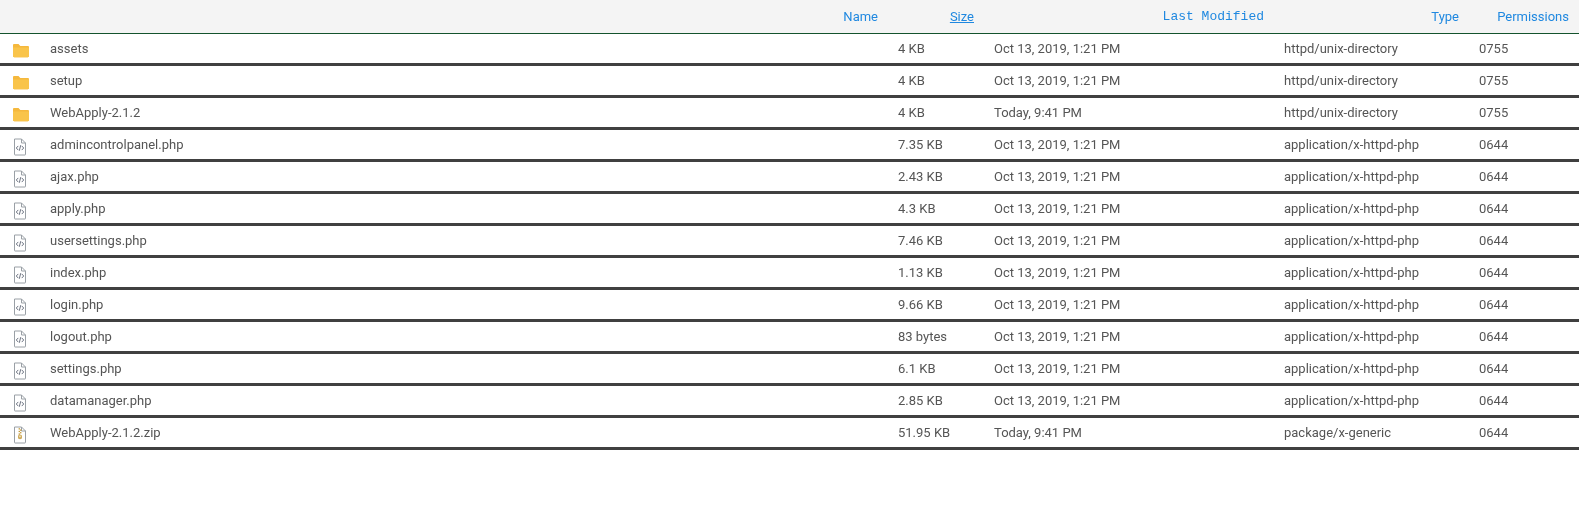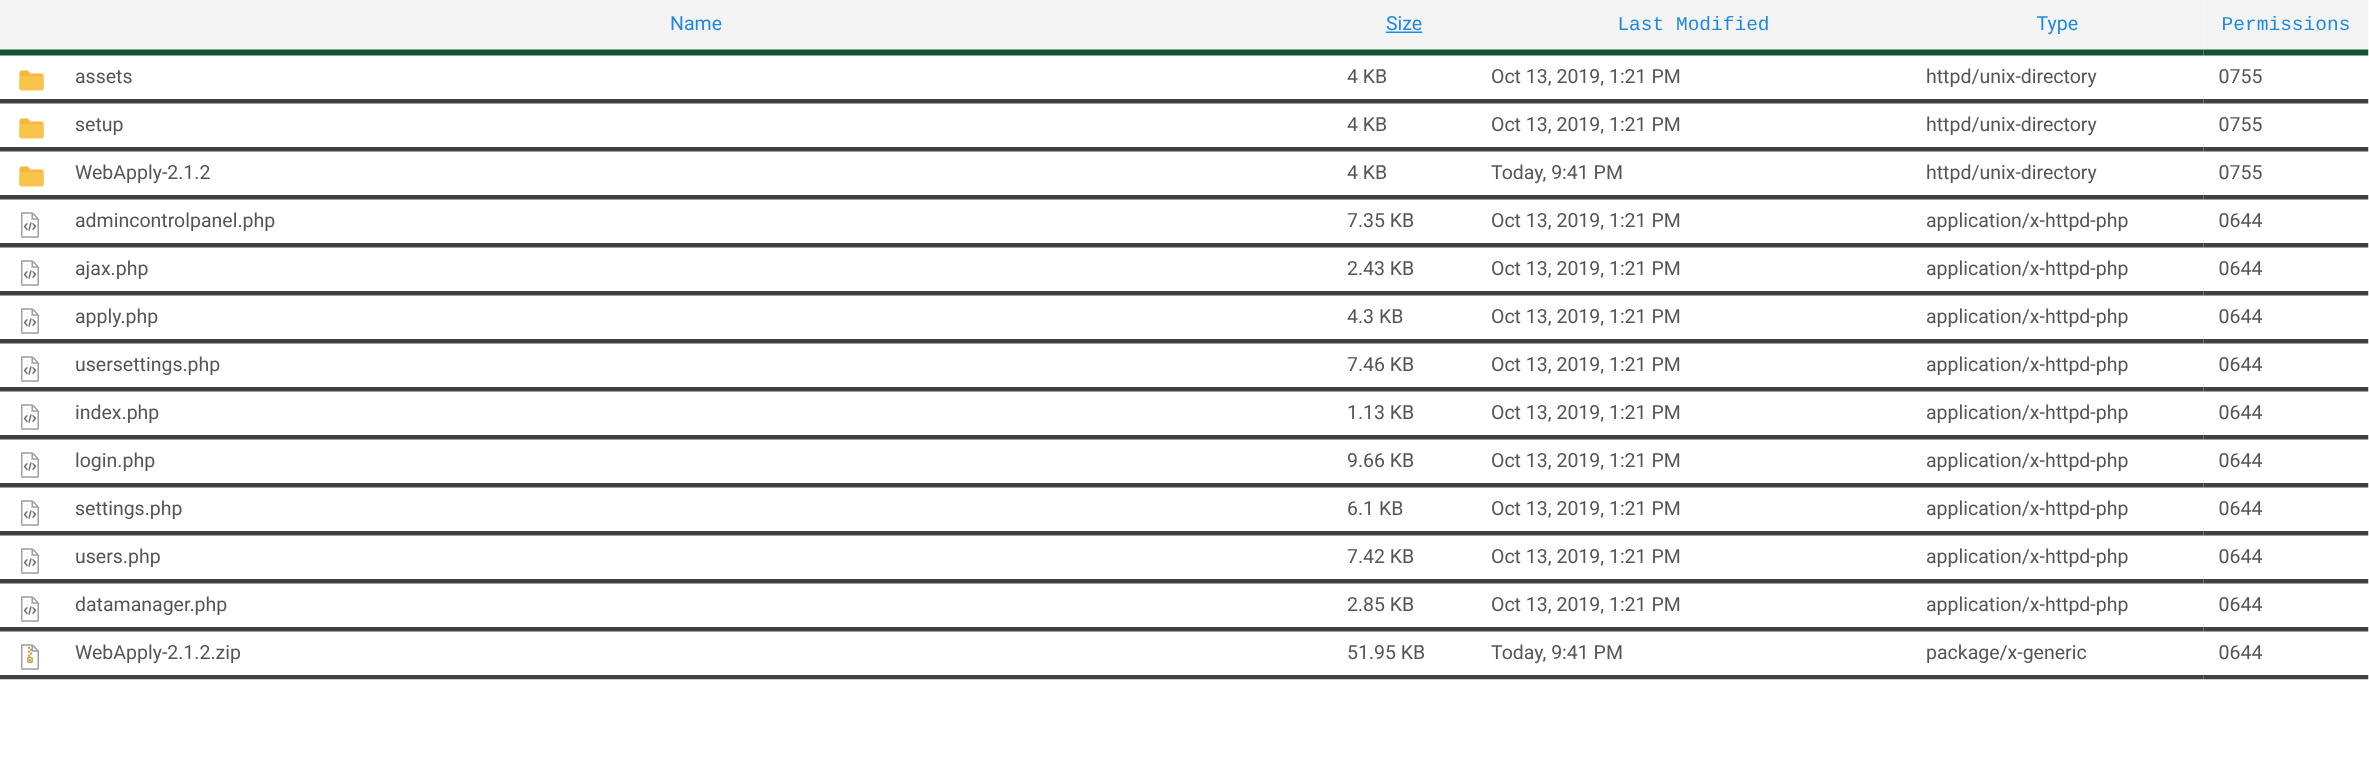--- a/index.html
+++ b/index.html
@@ -5,35 +5,35 @@
   * { box-sizing: border-box; margin: 0; padding: 0; }
   body {
     font-family: -apple-system, BlinkMacSystemFont, "Segoe UI", Roboto, "Helvetica Neue", Arial, sans-serif;
     font-size: 13px;
     color: #444;
     background: #fff;
   }
   .file-table { width: 100%; border-collapse: collapse; table-layout: fixed; }
   .file-table thead th {
     background: #f4f4f4;
-    border-bottom: 4px solid #14532d;
-    text-align: center;
+    border-bottom: 1px solid #14532d;
+    text-align: right;
     font-weight: 400;
     color: #1f88e0;
     padding: 9px 10px 9px 10px;
     font-size: 13px;
     cursor: pointer;
     user-select: none;
   }
   .col-icon { width: 40px; }
   .col-name { width: auto; }
   .col-size { width: 96px; text-decoration: underline; }
   .col-modified { width: 290px; font-family: Liberation Mono, monospace; }
   .col-type { width: 195px; }
-  .col-perm { width: 110px; font-family: Liberation Mono, monospace; }
+  .col-perm { width: 110px; }
   .file-table tbody tr {
     border-bottom: 3px solid #404040;
     cursor: pointer;
   }
   .file-table tbody td {
     padding: 7px 10px;
     color: #555;
     white-space: nowrap;
     overflow: hidden;
     text-overflow: ellipsis;
@@ -194,36 +194,36 @@
         <td>0644</td>
       </tr>
       <tr>
         <td class="icon-cell">
           <svg width="16" height="18" viewBox="0 0 16 18">
     <path d="M2.5 1 L9.5 1 L13.5 5 L13.5 16.5 C13.5 16.8 13.3 17 13 17 L3 17 C2.7 17 2.5 16.8 2.5 16.5 Z" fill="#fff" stroke="#9aa0a6" stroke-width="1"></path>
     <path d="M9.5 1 L9.5 5 L13.5 5" fill="none" stroke="#9aa0a6" stroke-width="1"></path>
     <path d="M6 8.2 L4.3 10 L6 11.8 M10 8.2 L11.7 10 L10 11.8 M8.6 7.6 L7.4 12.4" fill="none" stroke="#6b7280" stroke-width="1" stroke-linecap="round" stroke-linejoin="round"></path>
   </svg>
         </td>
+        <td class="name-cell">logout.php</td>
+        <td>83 bytes</td>
+        <td>Oct 13, 2019, 1:21 PM</td>
+        <td>application/x-httpd-php</td>
+        <td>0644</td>
+      </tr>
+      <tr>
+        <td class="icon-cell">
+          <svg width="16" height="18" viewBox="0 0 16 18">
+    <path d="M2.5 1 L9.5 1 L13.5 5 L13.5 16.5 C13.5 16.8 13.3 17 13 17 L3 17 C2.7 17 2.5 16.8 2.5 16.5 Z" fill="#fff" stroke="#9aa0a6" stroke-width="1"></path>
+    <path d="M9.5 1 L9.5 5 L13.5 5" fill="none" stroke="#9aa0a6" stroke-width="1"></path>
+    <path d="M6 8.2 L4.3 10 L6 11.8 M10 8.2 L11.7 10 L10 11.8 M8.6 7.6 L7.4 12.4" fill="none" stroke="#6b7280" stroke-width="1" stroke-linecap="round" stroke-linejoin="round"></path>
+  </svg>
+        </td>
         <td class="name-cell">settings.php</td>
         <td>6.1 KB</td>
-        <td>Oct 13, 2019, 1:21 PM</td>
-        <td>application/x-httpd-php</td>
-        <td>0644</td>
-      </tr>
-      <tr>
-        <td class="icon-cell">
-          <svg width="16" height="18" viewBox="0 0 16 18">
-    <path d="M2.5 1 L9.5 1 L13.5 5 L13.5 16.5 C13.5 16.8 13.3 17 13 17 L3 17 C2.7 17 2.5 16.8 2.5 16.5 Z" fill="#fff" stroke="#9aa0a6" stroke-width="1"></path>
-    <path d="M9.5 1 L9.5 5 L13.5 5" fill="none" stroke="#9aa0a6" stroke-width="1"></path>
-    <path d="M6 8.2 L4.3 10 L6 11.8 M10 8.2 L11.7 10 L10 11.8 M8.6 7.6 L7.4 12.4" fill="none" stroke="#6b7280" stroke-width="1" stroke-linecap="round" stroke-linejoin="round"></path>
-  </svg>
-        </td>
-        <td class="name-cell">users.php</td>
-        <td>7.42 KB</td>
         <td>Oct 13, 2019, 1:21 PM</td>
         <td>application/x-httpd-php</td>
         <td>0644</td>
       </tr>
       <tr>
         <td class="icon-cell">
           <svg width="16" height="18" viewBox="0 0 16 18">
     <path d="M2.5 1 L9.5 1 L13.5 5 L13.5 16.5 C13.5 16.8 13.3 17 13 17 L3 17 C2.7 17 2.5 16.8 2.5 16.5 Z" fill="#fff" stroke="#9aa0a6" stroke-width="1"></path>
     <path d="M9.5 1 L9.5 5 L13.5 5" fill="none" stroke="#9aa0a6" stroke-width="1"></path>
     <path d="M6 8.2 L4.3 10 L6 11.8 M10 8.2 L11.7 10 L10 11.8 M8.6 7.6 L7.4 12.4" fill="none" stroke="#6b7280" stroke-width="1" stroke-linecap="round" stroke-linejoin="round"></path>

